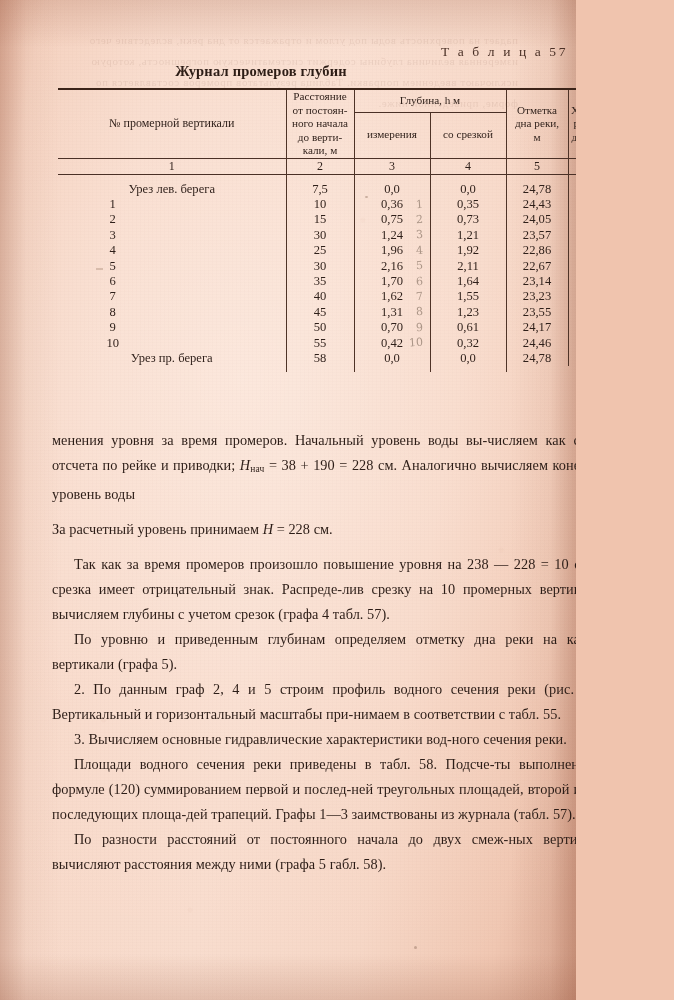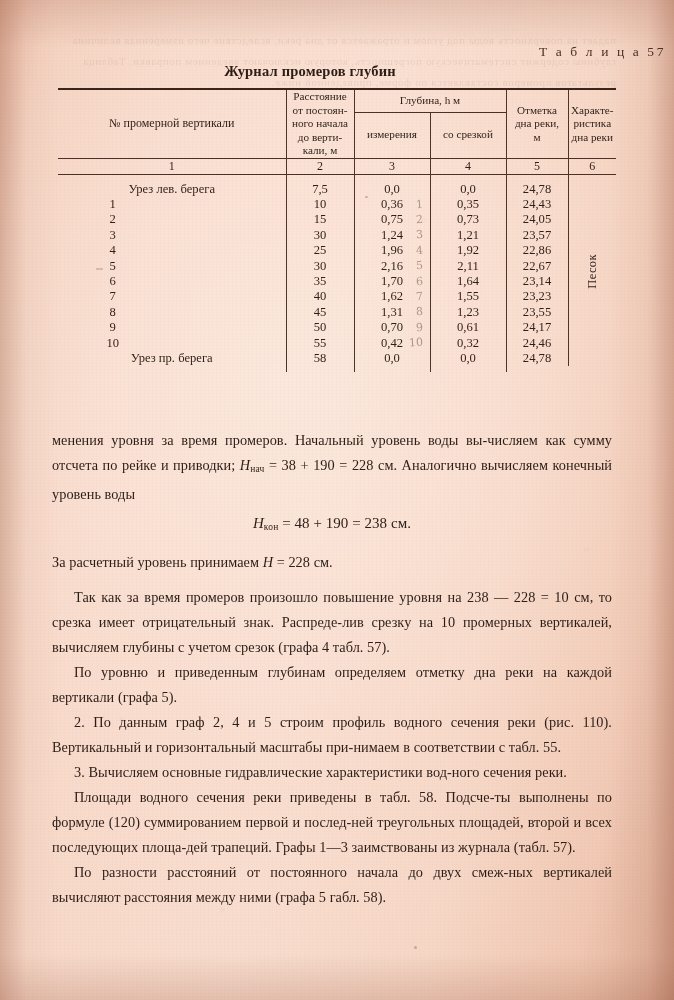--- a/index.html
+++ b/index.html
@@ -11,21 +11,21 @@
     width: 674px;
     height: 1000px;
     overflow: hidden;
     background: #f0c4ae;
     font-family: "Liberation Serif", serif;
   }
 
   
   #page {
     position: relative;
-    width: 674px;
+    width: 576px;
     height: 1000px;
     background:
       radial-gradient(ellipse 130% 90% at 42% 38%, rgba(255,242,234,0.55) 0%, rgba(255,232,220,0.18) 45%, rgba(0,0,0,0) 72%),
       linear-gradient(100deg, #e8b9a4 0%, #f3cebb 6%, #f7d8c8 22%, #f8dccd 48%, #f6d6c5 70%, #f0c7b2 88%, #dba993 100%);
     overflow: hidden;
   }
   
   #grain {
     position: absolute; inset: 0;
     pointer-events: none;
@@ -374,21 +374,20 @@
               <td class="vsep"></td>
               <td class="vsep"></td>
             </tr>
           </tbody>
       </table>
     </div>
 
     <div id="prose">
       <p class="cont"><span>менения уровня за время промеров. Начальный уровень воды вы-числяем как сумму отсчета по рейке и приводки; </span><span class="it">H</span><sub class="sm">нач</sub><span> = 38 + 190 = 228 см. Аналогично вычисляем конечный уровень воды</span></p>
 
-      <p class="formula"><span class="it">H</span><sub class="sm">кон</sub><span> = 48 + 190 = 238 см.</span></p>
 
       <p class="cont" style="margin-top:10px !important;"><span>За расчетный уровень принимаем </span><span class="it">H</span><span> = 228 см.</span></p>
 
       <p class="indent" style="margin-top:10px !important;">Так как за время промеров произошло повышение уровня на 238 — 228 = 10 см, то срезка имеет отрицательный знак. Распреде-лив срезку на 10 промерных вертикалей, вычисляем глубины с учетом срезок (графа 4 табл. 57).</p>
       <p class="indent">По уровню и приведенным глубинам определяем отметку дна реки на каждой вертикали (графа 5).</p>
       <p class="indent">2. По данным граф 2, 4 и 5 строим профиль водного сечения реки (рис. 110). Вертикальный и горизонтальный масштабы при-нимаем в соответствии с табл. 55.</p>
       <p class="indent">3. Вычисляем основные гидравлические характеристики вод-ного сечения реки.</p>
       <p class="indent">Площади водного сечения реки приведены в табл. 58. Подсче-ты выполнены по формуле (120) суммированием первой и послед-ней треугольных площадей, второй и всех последующих площа-дей трапеций. Графы 1—3 заимствованы из журнала (табл. 57).</p>
       <p class="indent">По разности расстояний от постоянного начала до двух смеж-ных вертикалей вычисляют расстояния между ними (графа 5 габл. 58).</p>
     </div>

